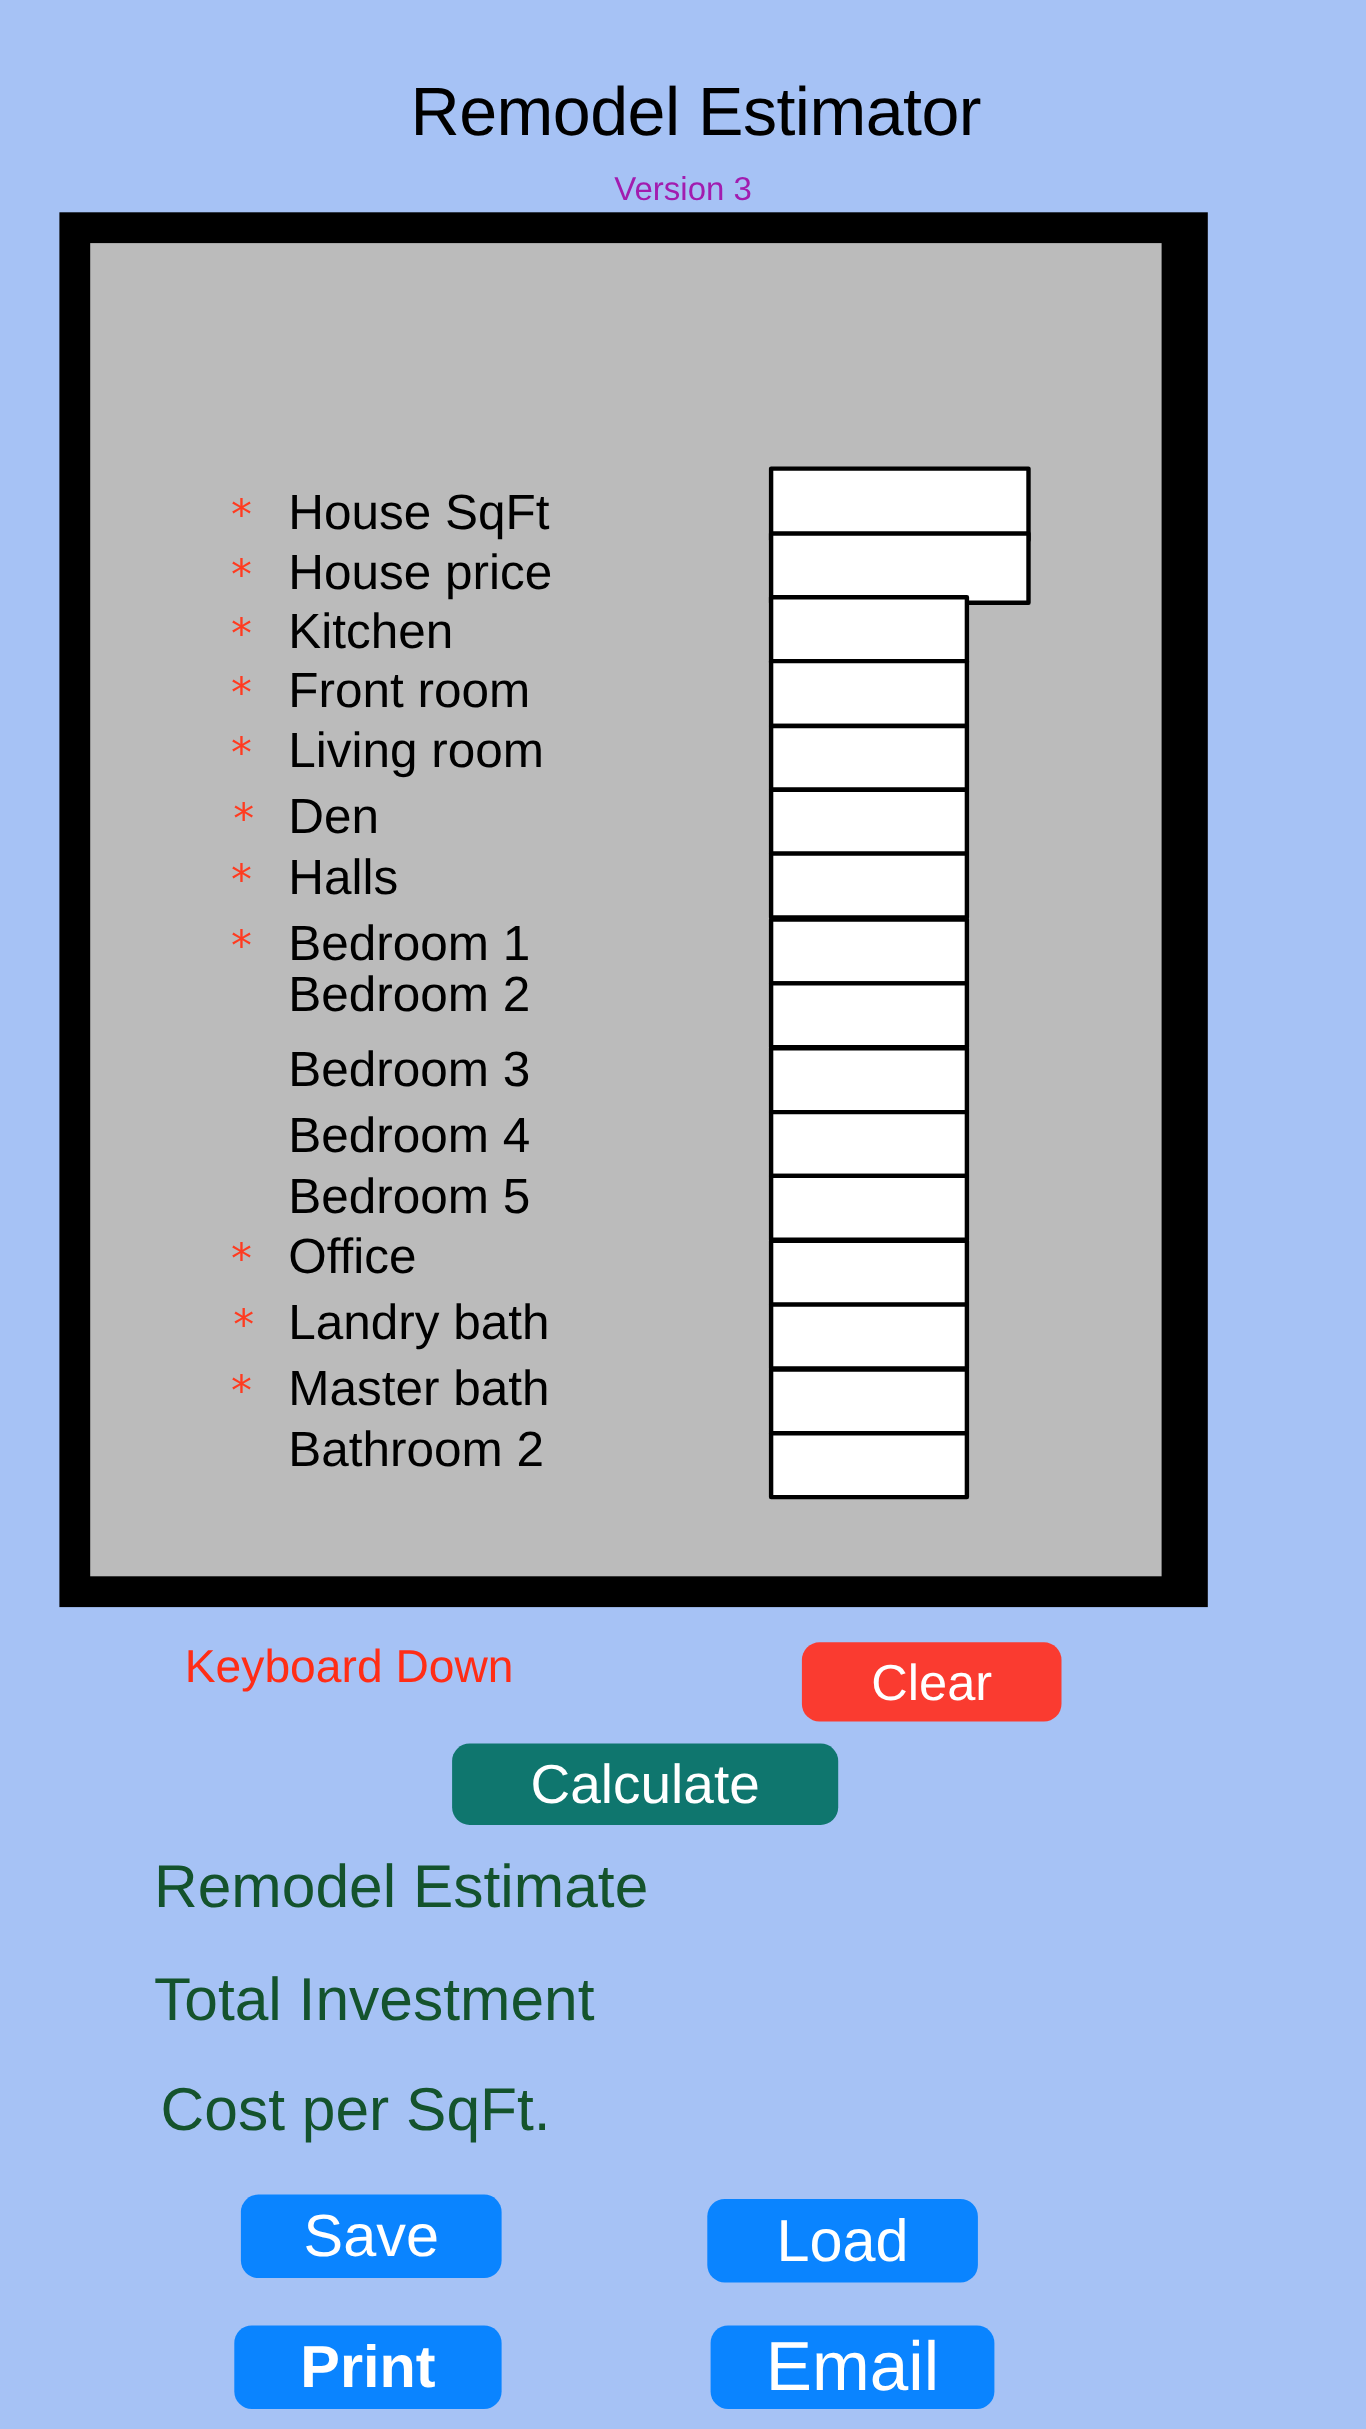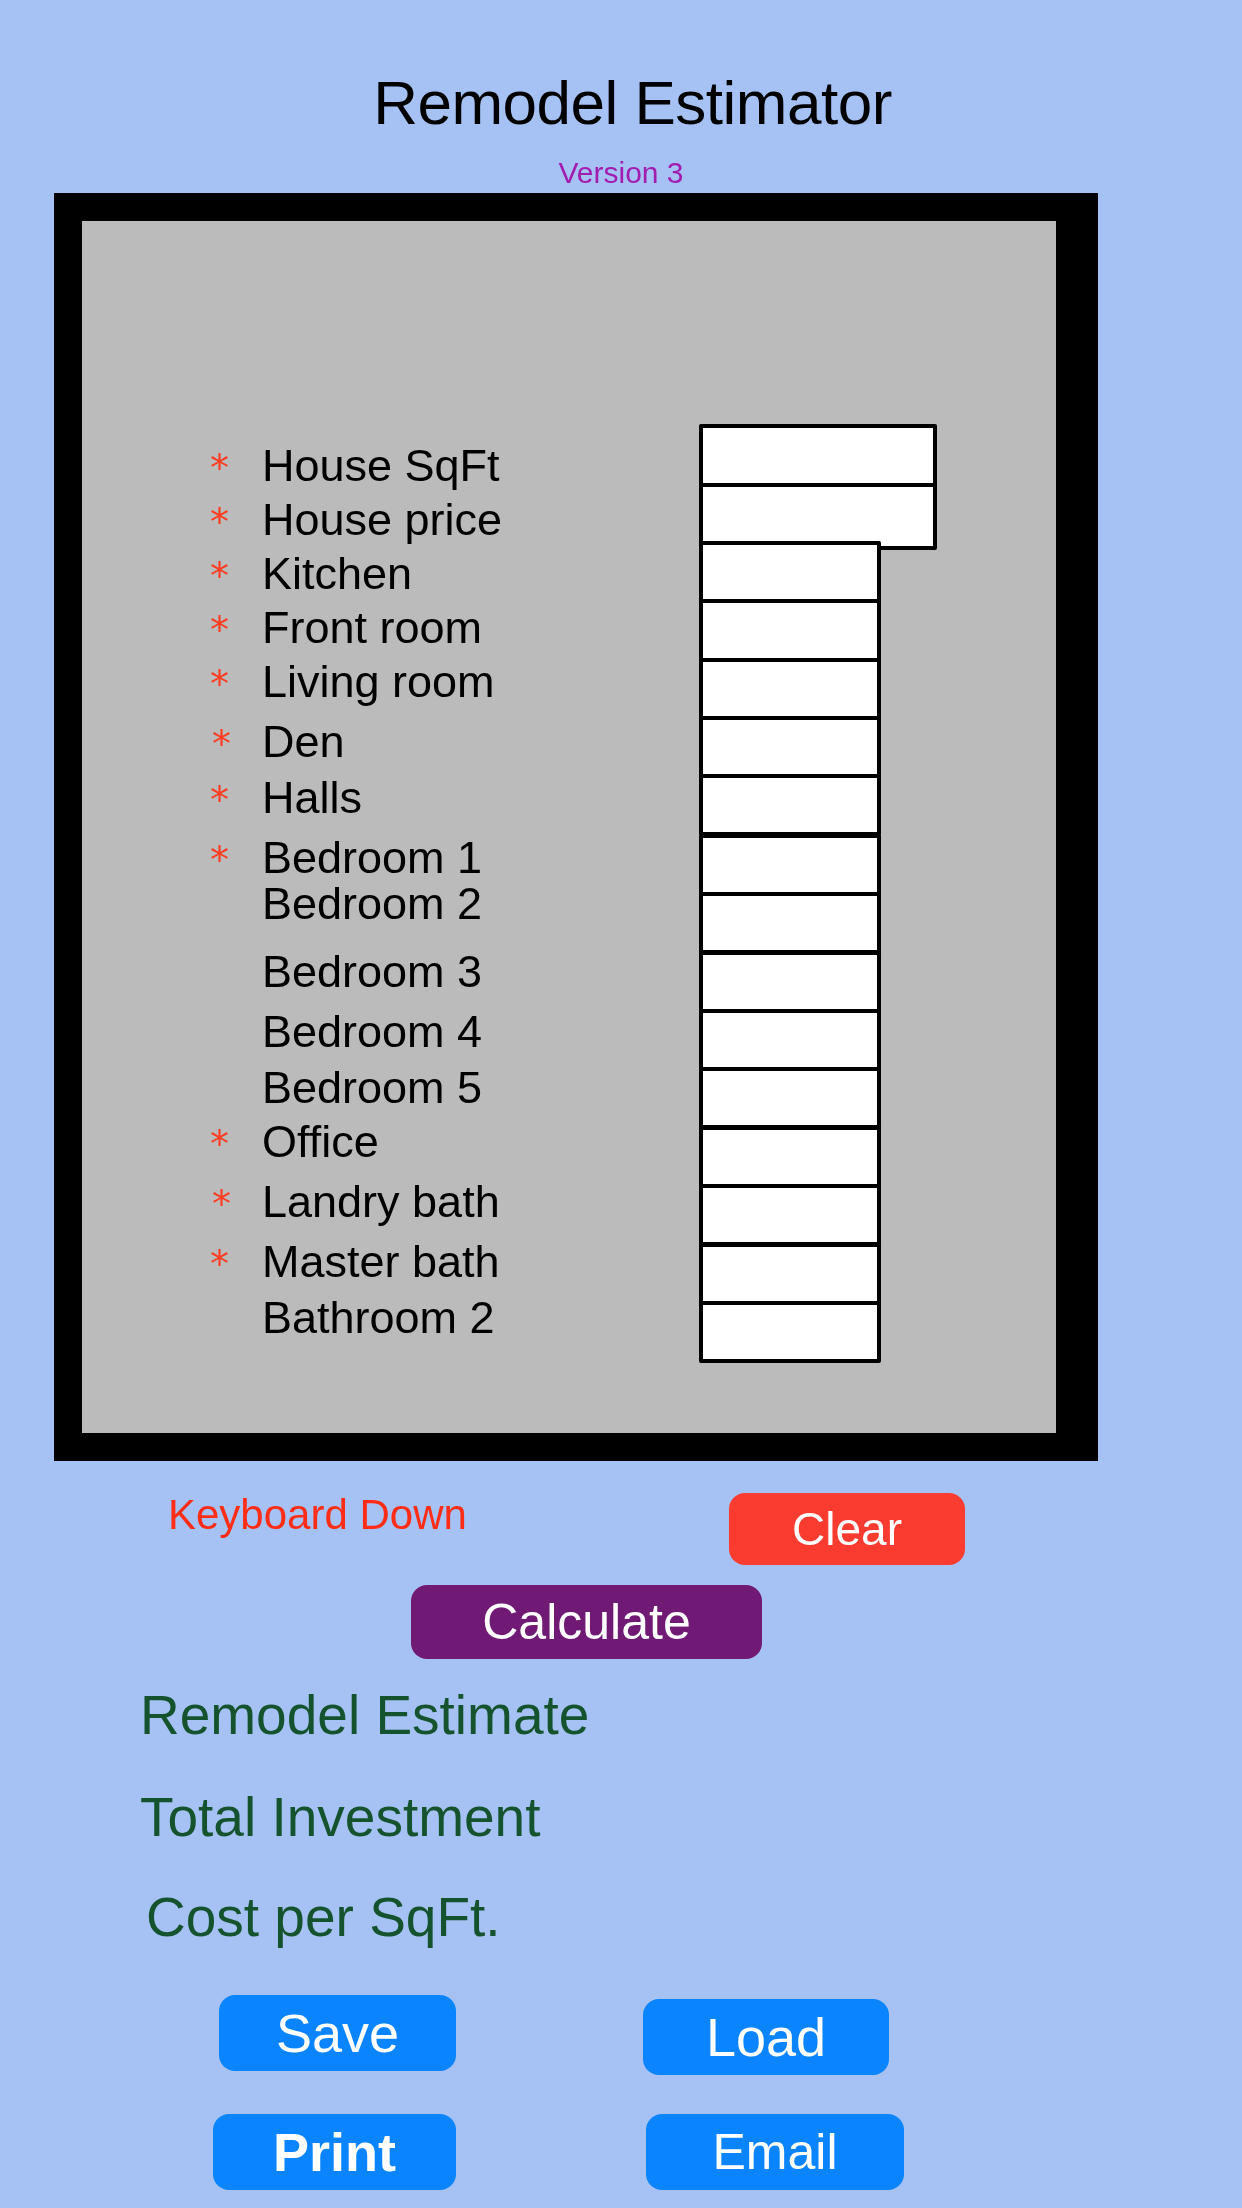--- a/index.html
+++ b/index.html
@@ -109,39 +109,39 @@
   }
   #clear-button {
     left: 729px; top: 1493px;
     width: 236px; height: 72px;
     background: #fa3b30;
     font-size: 46px;
   }
   #calculate-button {
     left: 411px; top: 1585px;
     width: 351px; height: 74px;
-    background: #701a75;
+    background: #0f766e;
     font-size: 50px;
   }
 
   .result-label {
     position: absolute;
     color: #14532d;
     font-size: 55px;
     line-height: 1;
     white-space: nowrap;
   }
   #result-remodel { left: 140px; top: 1688px; }
   #result-total   { left: 140px; top: 1790px; }
   #result-persqft { left: 146px; top: 1890px; }
 
   #save-button  { left: 219px; top: 1995px; width: 237px; height: 76px; background: #0a84ff; font-size: 54px; }
   #load-button  { left: 643px; top: 1999px; width: 246px; height: 76px; background: #0a84ff; font-size: 54px; }
   #print-button { left: 213px; top: 2114px; width: 243px; height: 76px; background: #0a84ff; font-size: 54px; font-weight: bold; }
-  #email-button { left: 646px; top: 2114px; width: 258px; height: 76px; background: #0a84ff; font-size: 50px; }
+  #email-button { left: 646px; top: 2114px; width: 258px; height: 76px; background: #0a84ff; font-size: 63px; }
 </style>
 </head>
 <body>
 
 <h1 id="app-title">Remodel Estimator</h1>
 <div id="app-version">Version 3</div>
 
 <div id="form-panel">
   <div id="form-surface">
       <div class="form-row" style="top: 0px;">

